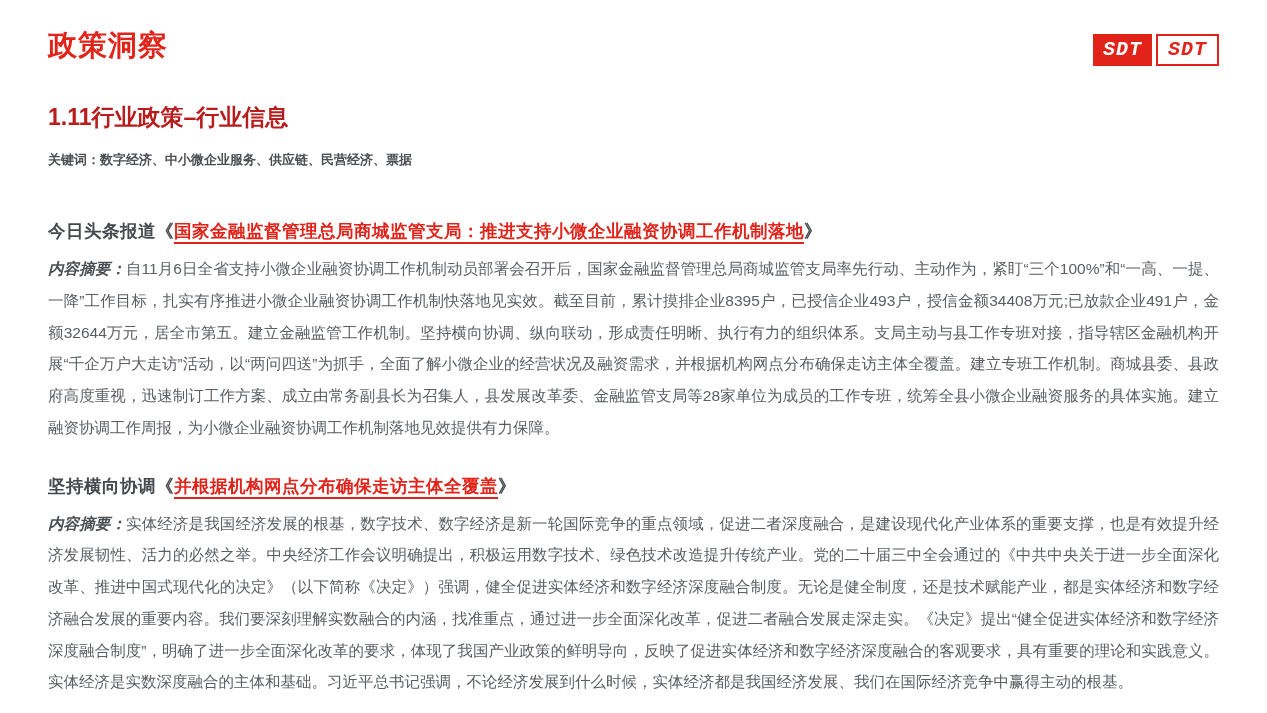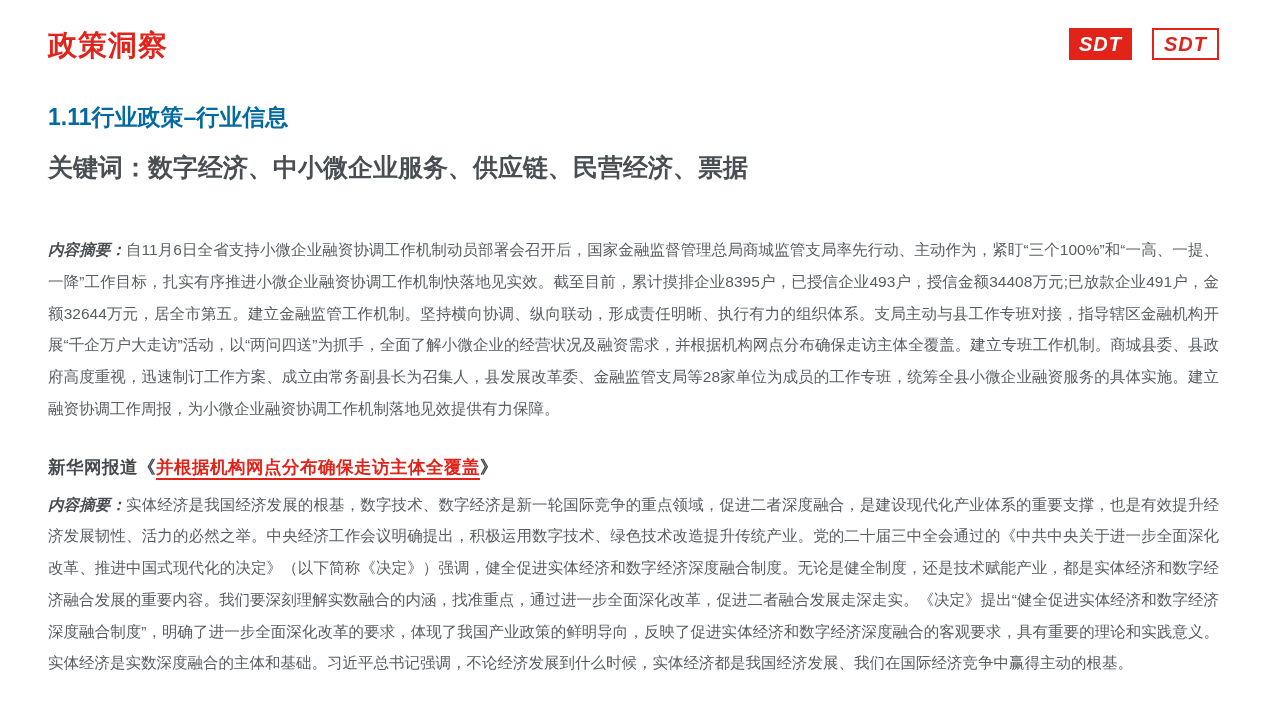--- a/index.html
+++ b/index.html
@@ -13,33 +13,34 @@
     width: 1267px;
     height: 713px;
     box-sizing: border-box;
     padding: 26px 48px 20px 48px;
     background: #ffffff;
     overflow: hidden;
   }
   .top-bar {
     display: flex;
     justify-content: space-between;
-    align-items: flex-start;
+    align-items: flex-end;
+    font-family: Liberation Mono, monospace;
   }
   .page-title {
     margin: 0;
     font-size: 29px;
     font-weight: 800;
     color: #e2231a;
     letter-spacing: 1px;
   }
   .logo {
     display: flex;
     align-items: stretch;
-    gap: 20px;
+    gap: 4px;
     margin-top: 2px;
   }
   .logo-left, .logo-right {
     display: flex;
     align-items: center;
     justify-content: center;
     font-weight: 900;
     font-style: italic;
     font-size: 20px;
     letter-spacing: 1px;
@@ -52,25 +53,25 @@
   }
   .logo-right {
     background: #ffffff;
     color: #e2231a;
     border: 2px solid #e2231a;
   }
   .section-title {
     margin: 36px 0 0 0;
     font-size: 23px;
     font-weight: 800;
-    color: #0369a1;
+    color: #b91c1c;
   }
   .keywords {
     margin-top: 18px;
-    font-size: 25px;
+    font-size: 13px;
     font-weight: 700;
     color: #4a4e52;
   }
   .article { margin: 0; }
   .article-1 { margin-top: 50px; }
   .article-2 { margin-top: 30px; }
   .article-title {
     margin: 0;
     font-size: 17.5px;
     font-weight: 700;
@@ -111,21 +112,22 @@
       <span class="logo-left">SDT</span>
       <span class="logo-right">SDT</span>
     </div>
   </div>
 
   <h2 class="section-title">1.11行业政策–行业信息</h2>
 
   <div class="keywords"><span>关键词：</span><span>数字经济、中小微企业服务、供应链、民营经济、票据</span></div>
 
   <section class="article article-1">
+    <h3 class="article-title"><span>今日头条报道</span><span>《</span><a class="article-link">国家金融监督管理总局商城监管支局：推进支持小微企业融资协调工作机制落地</a><span>》</span></h3>
     <p class="summary"><span class="summary-label">内容摘要：</span><span>自11月6日全省支持小微企业融资协调工作机制动员部署会召开后，国家金融监督管理总局商城监管支局率先行动、主动作为，紧盯“三个100%”和“一高、一提、一降”工作目标，扎实有序推进小微企业融资协调工作机制快落地见实效。截至目前，累计摸排企业8395户，已授信企业493户，授信金额34408万元;已放款企业491户，金额32644万元，居全市第五。建立金融监管工作机制。坚持横向协调、纵向联动，形成责任明晰、执行有力的组织体系。支局主动与县工作专班对接，指导辖区金融机构开展“千企万户大走访”活动，以“两问四送”为抓手，全面了解小微企业的经营状况及融资需求，并根据机构网点分布确保走访主体全覆盖。建立专班工作机制。商城县委、县政府高度重视，迅速制订工作方案、成立由常务副县长为召集人，县发展改革委、金融监管支局等28家单位为成员的工作专班，统筹全县小微企业融资服务的具体实施。建立融资协调工作周报，为小微企业融资协调工作机制落地见效提供有力保障。</span></p>
   </section>
 
   <section class="article article-2">
-    <h3 class="article-title"><span>新华网报道</span><span>《</span><a class="article-link">并根据机构网点分布确保走访主体全覆盖</a><span>》</span></h3>
+    <h3 class="article-title"><span>坚持横向协调</span><span>《</span><a class="article-link">并根据机构网点分布确保走访主体全覆盖</a><span>》</span></h3>
     <p class="summary"><span class="summary-label">内容摘要：</span><span>实体经济是我国经济发展的根基，数字技术、数字经济是新一轮国际竞争的重点领域，促进二者深度融合，是建设现代化产业体系的重要支撑，也是有效提升经济发展韧性、活力的必然之举。中央经济工作会议明确提出，积极运用数字技术、绿色技术改造提升传统产业。党的二十届三中全会通过的《中共中央关于进一步全面深化改革、推进中国式现代化的决定》（以下简称《决定》）强调，健全促进实体经济和数字经济深度融合制度。无论是健全制度，还是技术赋能产业，都是实体经济和数字经济融合发展的重要内容。我们要深刻理解实数融合的内涵，找准重点，通过进一步全面深化改革，促进二者融合发展走深走实。《决定》提出“健全促进实体经济和数字经济深度融合制度”，明确了进一步全面深化改革的要求，体现了我国产业政策的鲜明导向，反映了促进实体经济和数字经济深度融合的客观要求，具有重要的理论和实践意义。实体经济是实数深度融合的主体和基础。习近平总书记强调，不论经济发展到什么时候，实体经济都是我国经济发展、我们在国际经济竞争中赢得主动的根基。</span></p>
   </section>
 
 </div>
 
 </body></html>

